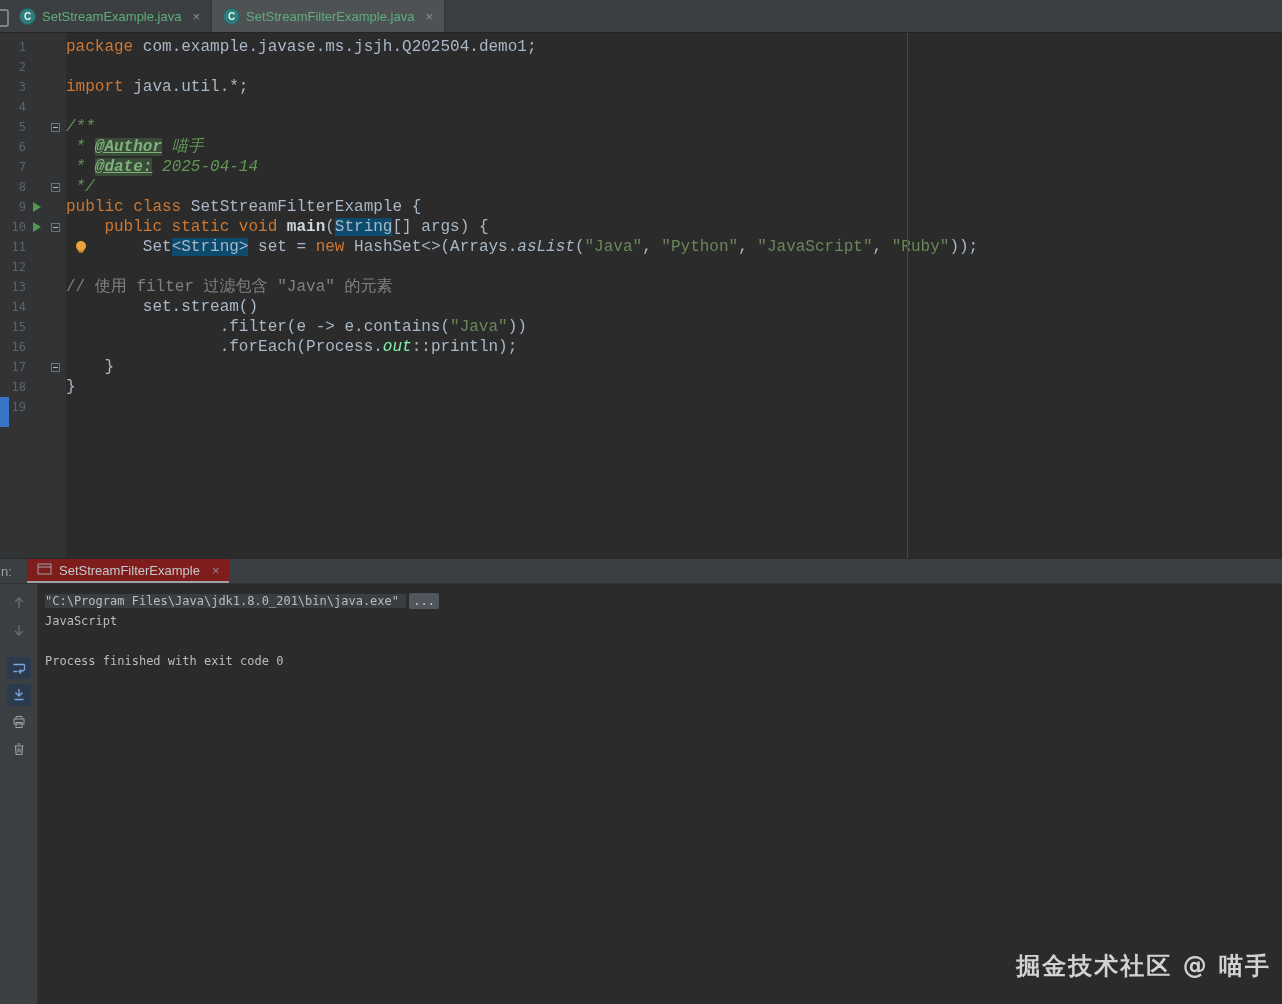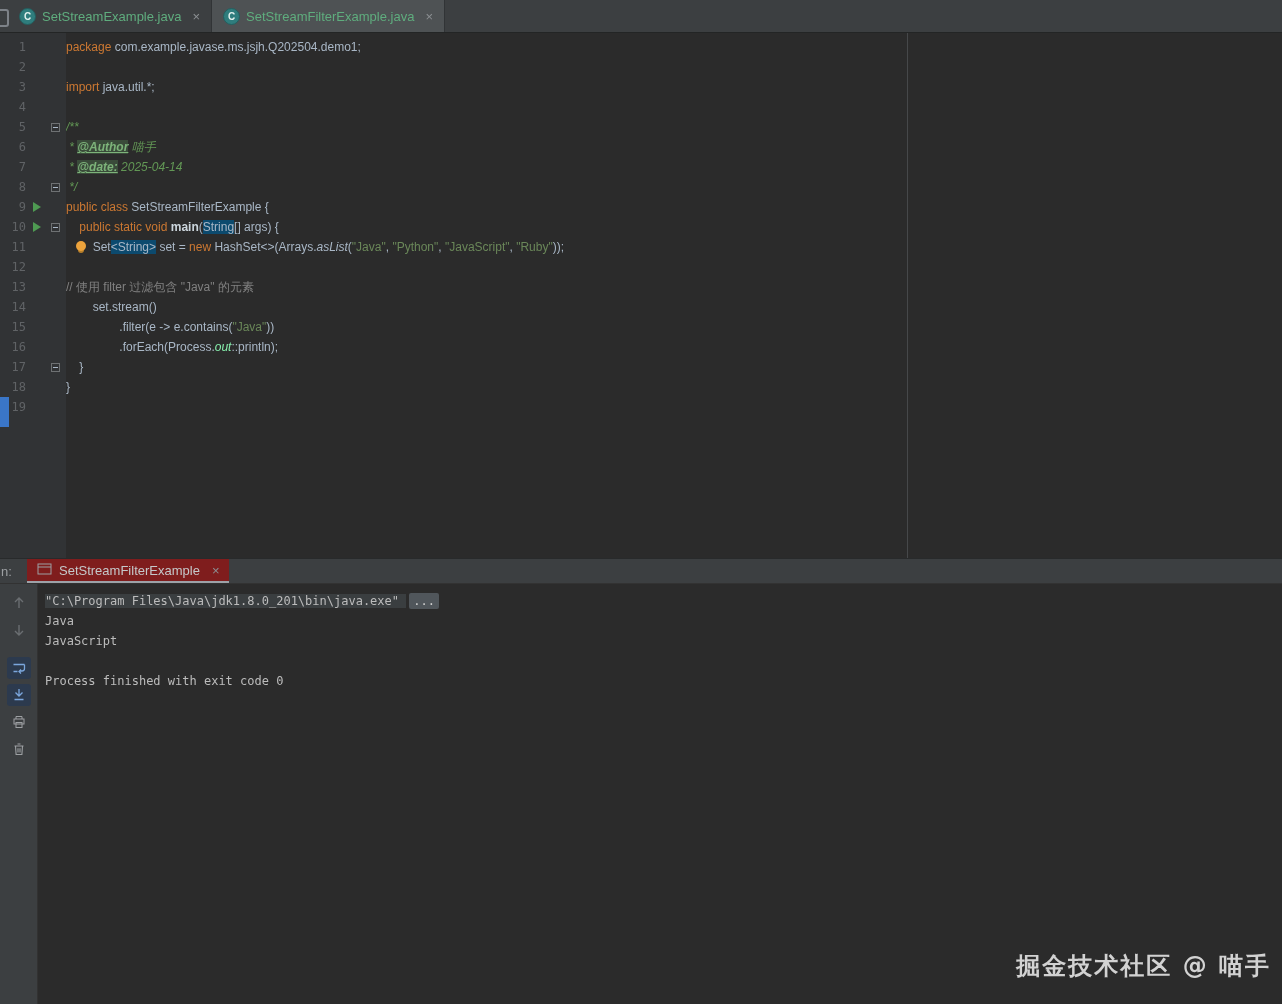--- a/index.html
+++ b/index.html
@@ -27,21 +27,21 @@
   .grow{height:20px;display:flex;align-items:center;}
   .gnum{width:26px;text-align:right;color:#606366;}
   .grun{width:21px;display:flex;justify-content:center;align-items:center;}
   .gfold{width:17px;display:flex;justify-content:center;align-items:center;}
   .runarrow{width:0;height:0;border-left:8px solid #4e9a52;
     border-top:5px solid transparent;border-bottom:5px solid transparent;display:block;}
   .foldbox{width:9px;height:9px;box-sizing:border-box;border:1px solid #6e7173;display:block;
     background:#313335;background-image:linear-gradient(#a9b7c6,#a9b7c6);
     background-repeat:no-repeat;background-position:center;background-size:5px 1px;}
   .codearea{flex:1;padding-top:4px;position:relative;overflow:hidden;
-    font-family:Liberation Sans, sans-serif;font-size:12px;color:#a9b7c6;}
+    font-family:Liberation Mono, monospace;font-size:16px;color:#a9b7c6;}
   .cline{height:20px;line-height:20px;white-space:pre;position:relative;}
   .bulb{position:absolute;left:10px;top:4px;width:10px;height:10px;border-radius:50%;
     background:#eda33c;box-shadow:0 4px 0 -2px #b77f2a;}
   .mguide{position:absolute;left:907px;top:0;bottom:0;width:1px;background:#46484a;}
   
   .c-kw{color:#cc7832;}
   .c-pl{color:#a9b7c6;}
   .c-str{color:#6a8759;}
   .c-cmt{color:#808080;}
   .c-doc{color:#629755;font-style:italic;}
@@ -275,21 +275,20 @@
         </svg>
     </span>
     <span class="ticon">
       <svg width="16" height="16" viewBox="0 0 16 16">
           <path d="M4.5 5h7l-.6 8.5H5.1zM3.5 5h9M6.5 3h3M7 7.2v4.3M9 7.2v4.3" fill="none" stroke="currentColor" stroke-width="1.1"></path>
         </svg>
     </span>
   </div>
   <div class="console">
       <div class="conline"><span class="k-cmd">"C:\Program Files\Java\jdk1.8.0_201\bin\java.exe" </span><span class="k-fold">...</span></div>
-      <div class="conline"><span class="k-pl">Java</span></div>
       <div class="conline"><span class="k-pl">JavaScript</span></div>
       <div class="conline"></div>
       <div class="conline"><span class="k-pl">Process finished with exit code 0</span></div>
     </div>
 </div>
 
 <div class="bluemark"></div>
 <div class="watermark">掘金技术社区 @ 喵手</div>
 
 </body></html>

